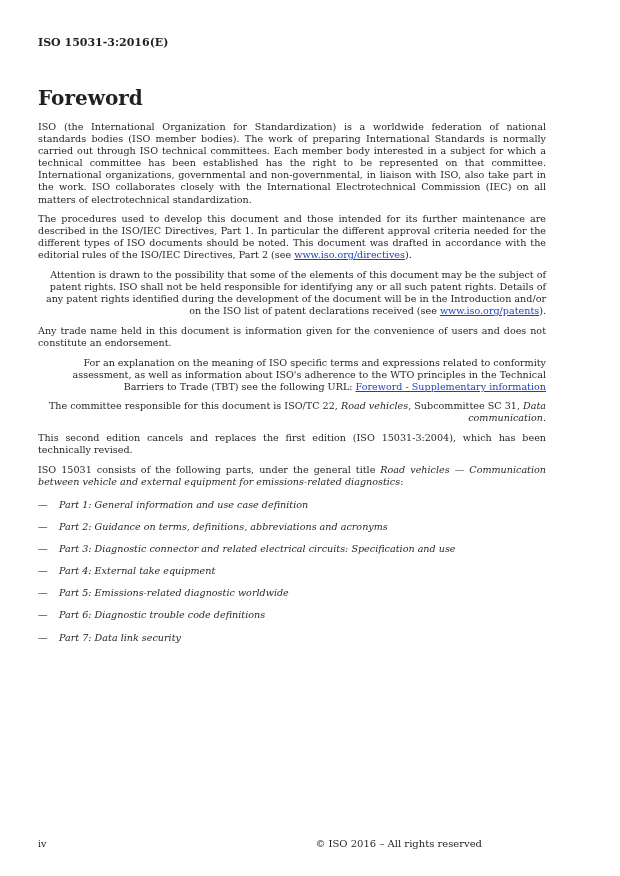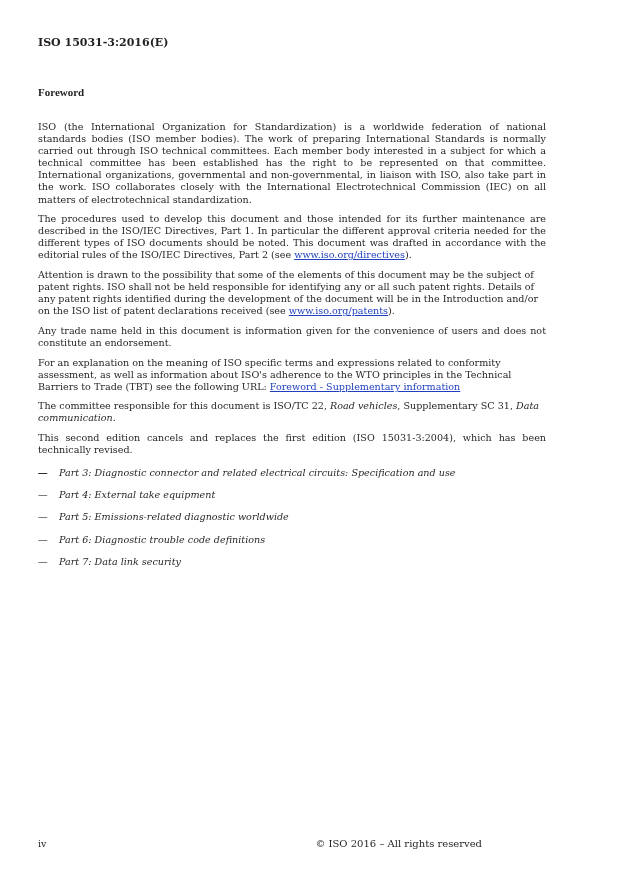--- a/index.html
+++ b/index.html
@@ -1,49 +1,50 @@
 <!DOCTYPE html>
 <html><head>
 <meta charset="utf-8">
 <style>
   html, body { margin: 0; padding: 0; background: #ffffff; }
   body { width: 620px; height: 876px; position: relative; overflow: hidden;
          font-family: "DejaVu Serif", "Liberation Serif", serif; color: #231f20; }
   .page { position: absolute; left: 0; top: 0; width: 556px; height: 876px; }
   .doc-id { position: absolute; left: 38px; top: 36px; font-weight: bold; font-size: 11px; letter-spacing: 0; }
-  .title { position: absolute; left: 38px; top: 86px; font-weight: bold; font-size: 11px; font-family: Liberation Serif, serif; }
+  .title { position: absolute; left: 38px; top: 86px; font-weight: bold; font-size: 20px; }
   .body { position: absolute; left: 38px; top: 121px; width: 508px; font-size: 9.6px; line-height: 12.1px; }
   .body p { margin: 0 0 7.5px 0; text-align: justify; }
-  .body p.norm { text-align: left; }
+  .body p.norm { text-align: right; }
   a.link { color: #1f3fbf; text-decoration: underline; }
   .parts { list-style: none; margin: 11px 0 0 0; padding: 0; }
   .parts li { position: relative; padding-left: 21px; margin: 0 0 10px 0; font-style: italic; font-size: 9.6px; line-height: 12.1px; }
   .parts li .dash { position: absolute; left: 0; top: 0; font-style: normal; }
   .footer-page { position: absolute; left: 38px; top: 838px; font-size: 9.6px; }
   .footer-copy { position: absolute; right: 74px; top: 838px; font-size: 10px; }
 </style>
 </head>
 <body>
 
 <div class="page">
   <div class="doc-id">ISO 15031-3:2016(E)</div>
   <div class="title">Foreword</div>
 
   <div class="body">
     <p>ISO (the International Organization for Standardization) is a worldwide federation of national standards bodies (ISO member bodies). The work of preparing International Standards is normally carried out through ISO technical committees. Each member body interested in a subject for which a technical committee has been established has the right to be represented on that committee. International organizations, governmental and non-governmental, in liaison with ISO, also take part in the work. ISO collaborates closely with the International Electrotechnical Commission (IEC) on all matters of electrotechnical standardization.</p>
     <p><span>The procedures used to develop this document and those intended for its further maintenance are described in the ISO/IEC Directives, Part 1.  In particular the different approval criteria needed for the different types of ISO documents should be noted.  This document was drafted in accordance with the editorial rules of the ISO/IEC Directives, Part 2 (see </span><a class="link">www.iso.org/directives</a><span>).</span></p>
     <p class="norm"><span>Attention is drawn to the possibility that some of the elements of this document may be the subject of patent rights. ISO shall not be held responsible for identifying any or all such patent rights.  Details of any patent rights identified during the development of the document will be in the Introduction and/or on the ISO list of patent declarations received (see </span><a class="link">www.iso.org/patents</a><span>).</span></p>
     <p>Any trade name held in this document is information given for the convenience of users and does not constitute an endorsement.</p>
     <p class="norm"><span>For an explanation on the meaning of ISO specific terms and expressions related to conformity assessment, as well as information about ISO's adherence to the WTO principles in the Technical Barriers to Trade (TBT) see the following URL:  </span><a class="link">Foreword - Supplementary information</a></p>
-    <p class="norm"><span>The committee responsible for this document is ISO/TC 22, </span><em>Road vehicles</em><span>, Supplementary SC 31, </span><em>Data communication</em><span>.</span></p>
+    <p class="norm"><span>The committee responsible for this document is ISO/TC 22, </span><em>Road vehicles</em><span>, Subcommittee SC 31, </span><em>Data communication</em><span>.</span></p>
     <p>This second edition cancels and replaces the first edition (ISO 15031-3:2004), which has been technically revised.</p>
+    <p><span>ISO 15031 consists of the following parts, under the general title </span><em>Road vehicles — Communication between vehicle and external equipment for emissions-related diagnostics</em><span>:</span></p>
 
     <ul class="parts">
-      <li><span class="dash">—</span></li>
-      <li><span class="dash">—</span></li>
+      <li><span class="dash">—</span><span>Part 1: General information and use case definition</span></li>
+      <li><span class="dash">—</span><span>Part 2: Guidance on terms, definitions, abbreviations and acronyms</span></li>
       <li><span class="dash">—</span><span>Part 3: Diagnostic connector and related electrical circuits: Specification and use</span></li>
       <li><span class="dash">—</span><span>Part 4: External take equipment</span></li>
       <li><span class="dash">—</span><span>Part 5: Emissions-related diagnostic worldwide</span></li>
       <li><span class="dash">—</span><span>Part 6: Diagnostic trouble code definitions</span></li>
       <li><span class="dash">—</span><span>Part 7: Data link security</span></li>
     </ul>
   </div>
 
   <div class="footer-page">iv</div>
   <div class="footer-copy">© ISO 2016 – All rights reserved</div>

